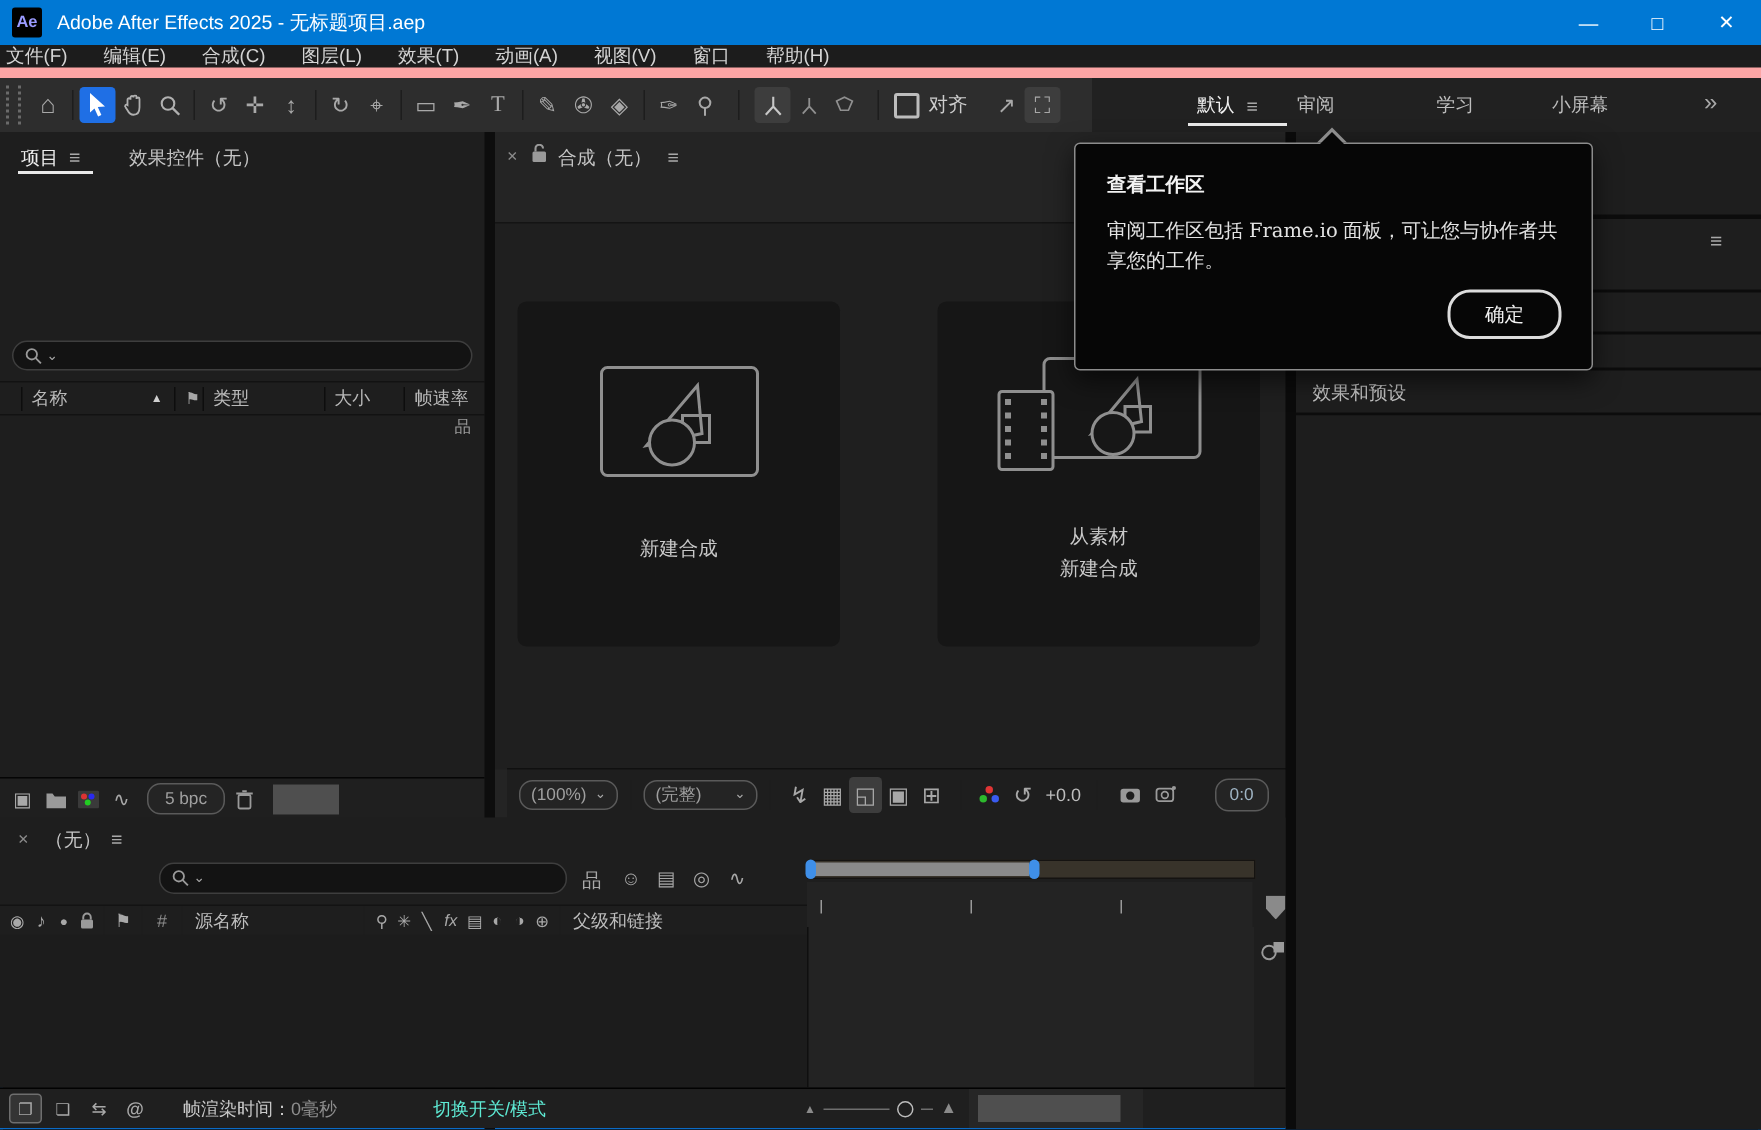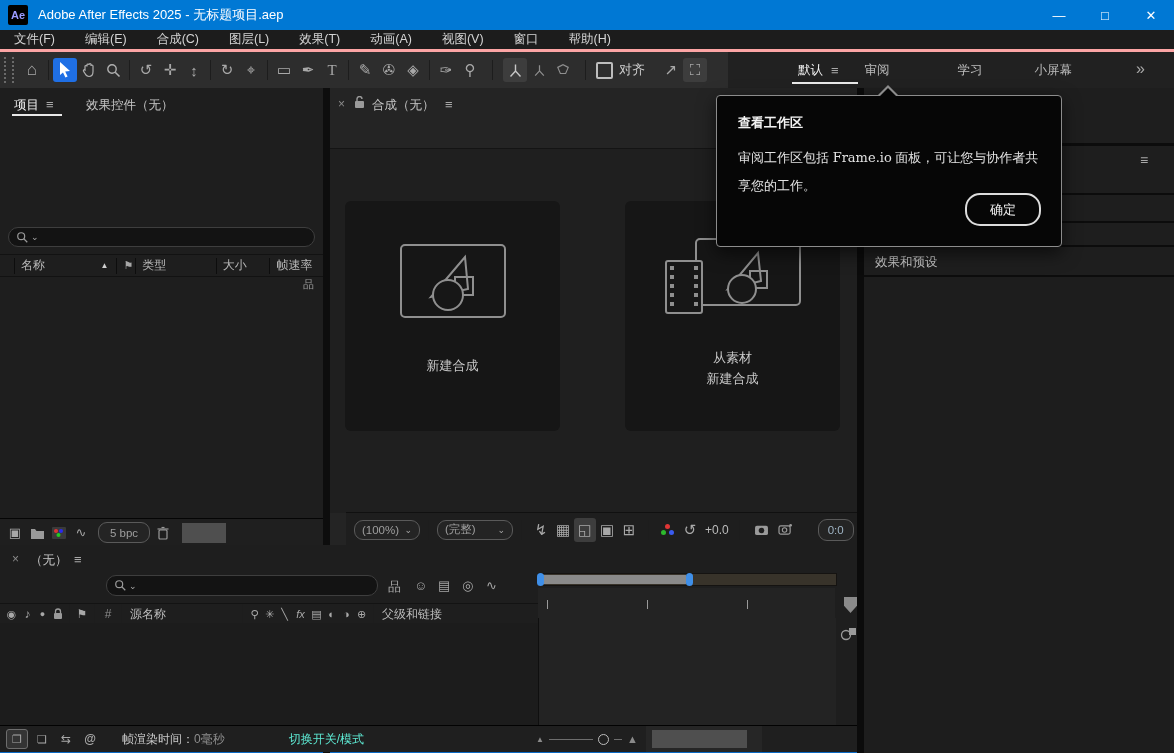--- a/index.html
+++ b/index.html
@@ -13,22 +13,22 @@
   .sep-v{width:1px;height:20px;background:#1d1d1d;margin:0 4px;}
   .txt12{font-size:12px;} .txt13{font-size:13px;}
   .dim{color:#8d8d8d;}
   
   #titlebar{left:0;top:0;width:1174px;height:30px;background:#0078d4;display:flex;align-items:center;}
   #aelogo{width:20px;height:20px;margin-left:8px;background:#000000;color:#9b9bff;font-weight:bold;
           font-size:11px;display:flex;align-items:center;justify-content:center;border-radius:2px;}
   #wintitle{color:#fff;font-size:13px;margin-left:10px;}
   .winbtn{width:46px;height:30px;color:#fff;font-size:13px;display:flex;align-items:center;justify-content:center;}
   
-  #menubar{left:0;top:30px;width:1174px;height:22px;background:#1c1c1c;border-bottom:3px solid #fca5a5;
-           display:flex;align-items:center;gap:30px;padding-left:14px;box-sizing:border-box;}
+  #menubar{left:0;top:30px;width:1174px;height:22px;background:#1c1c1c;border-bottom:7px solid #fca5a5;
+           display:flex;align-items:center;gap:24px;padding-left:4px;box-sizing:border-box;}
   #menubar span{font-size:12.5px;color:#d4d4d4;}
   
   #toolbar{left:0;top:52px;width:728px;height:36px;background:#2d2d2d;display:flex;align-items:center;}
   #wsbar{left:728px;top:52px;width:446px;height:36px;background:#212121;display:flex;align-items:center;}
   .tab-ws{font-size:12.5px;color:#bdbdbd;padding:0 8px;height:100%;display:flex;align-items:center;}
   .grip{width:6px;height:26px;margin-left:4px;border-left:2px dotted #6a6a6a;border-right:2px dotted #6a6a6a;}
   .activebox{background:#3d3d3d;border-radius:3px;}
   .chk{width:13px;height:13px;border:2px solid #bdbdbd;border-radius:2px;margin-right:6px;}
   
   .panelhead{font-size:12.5px;color:#c5c5c5;}
@@ -37,21 +37,21 @@
   .card{background:#161616;border-radius:6px;display:flex;flex-direction:column;align-items:center;}
   .pillbtn{border:1px solid #5a5a5a;border-radius:9px;background:#242424;color:#9f9f9f;font-size:11.5px;
            display:flex;align-items:center;justify-content:center;}
   .underline-w{height:2px;background:#e9e9e9;}
   .divline{background:#0c0c0c;}
   svg{display:block;}
   
   #popup{left:716px;top:95px;width:344px;height:150px;background:#060606;border:1px solid #8c8c8c;
          border-radius:4px;box-shadow:0 6px 18px rgba(0,0,0,.6);z-index:50;}
   #popup .title{font-size:13px;font-weight:bold;color:#f2f2f2;}
-  #popup .body{font-size:13px;color:#e3e3e3;line-height:28px;}
+  #popup .body{font-size:13px;color:#e3e3e3;line-height:19px;}
   #popup .code{font-family:"DejaVu Serif","Liberation Serif",serif;}
   #okbtn{width:72px;height:29px;border:2px solid #dcdcdc;border-radius:15px;color:#f2f2f2;font-size:13px;
          display:flex;align-items:center;justify-content:center;background:transparent;}
   .arrow-out{width:0;height:0;border-left:10px solid transparent;border-right:10px solid transparent;
              border-bottom:10px solid #8c8c8c;z-index:51;}
   .arrow-in{width:0;height:0;border-left:8px solid transparent;border-right:8px solid transparent;
             border-bottom:8px solid #060606;z-index:52;}
   .shield{width:13px;height:16px;background:#8a8a8a;clip-path:polygon(0 0,100% 0,100% 55%,50% 100%,0 55%);}
   .dot{width:5px;height:5px;border-radius:50%;display:inline-block;}
 </style>
@@ -248,21 +248,21 @@
             <rect x="36" y="60" width="4" height="4" fill="#8f8f8f"></rect>
             <rect x="36" y="69" width="4" height="4" fill="#8f8f8f"></rect>
         </svg>
         <div class="txt13" style="margin-top:22px;color:#c9c9c9;text-align:center;line-height:21px;">
           <div>从素材</div>
           <div>新建合成</div>
         </div>
       </div>
     </div>
 
-    <div class="a row" style="left:16px;top:424px;width:527px;height:33px;background:#1e1e1e;border-top:1px solid #101010;">
+    <div class="a row" style="left:8px;top:424px;width:527px;height:33px;background:#1e1e1e;border-top:1px solid #101010;">
       <div class="pillbtn" style="width:66px;height:20px;margin-left:8px;justify-content:space-between;padding:0 7px;box-sizing:border-box;">
         <span>(100%)</span>
           <span class="ic" style="font-size:9px;">⌄</span>
       </div>
       <div class="sep-v" style="margin:0 8px;"></div>
       <div class="pillbtn" style="width:76px;height:20px;justify-content:space-between;padding:0 7px;box-sizing:border-box;">
         <span>(完整)</span>
           <span class="ic" style="font-size:9px;">⌄</span>
       </div>
       <div class="sep-v" style="margin:0 8px;"></div>

